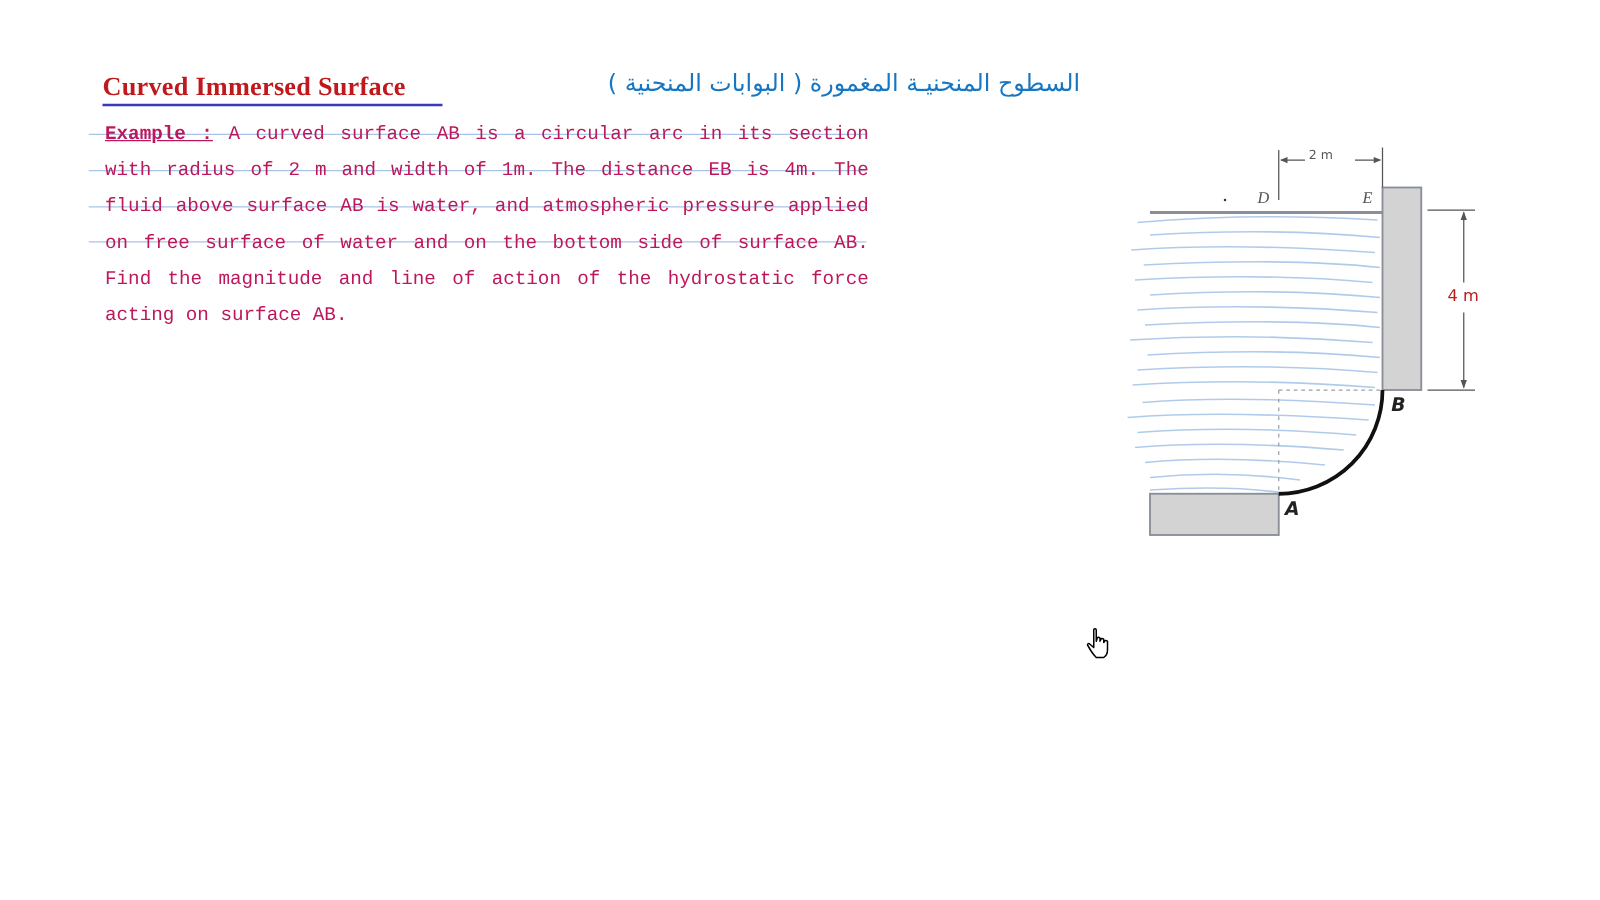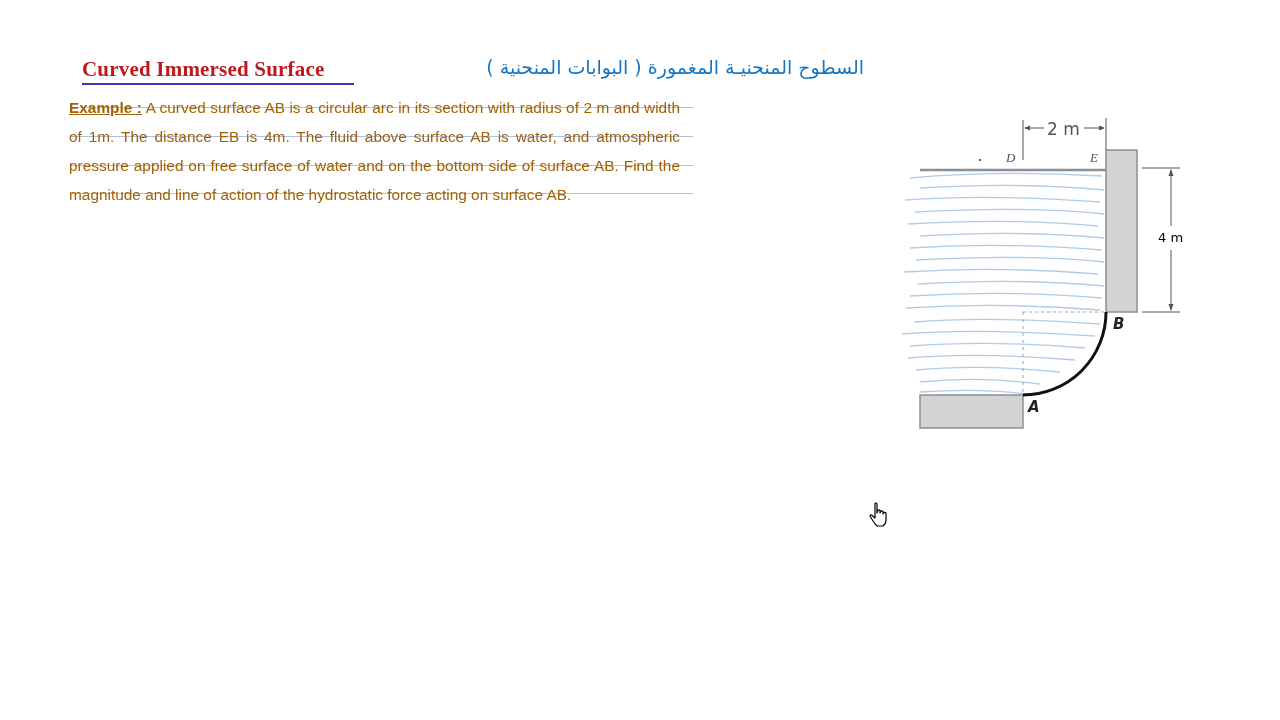--- a/index.html
+++ b/index.html
@@ -14,22 +14,22 @@
   }
   .title-en-underline {
     position: absolute; left: 82px; top: 83px; width: 272px; height: 2px; background: #3a3ab8;
   }
   .title-ar {
     position: absolute; left: 488px; top: 56px; width: 376px;
     font-family: "DejaVu Sans", sans-serif; font-size: 19px; color: #1676c2;
     direction: rtl; text-align: center; white-space: nowrap;
   }
   .example {
-    position: absolute; left: 69px; top: 93px; width: 611px;
-    font-family: Liberation Sans, sans-serif; font-size: 15.4px; color: #a16207;
+    position: absolute; left: 84px; top: 93px; width: 611px;
+    font-family: Liberation Mono, monospace; font-size: 15.4px; color: #be185d;
     line-height: 29px; text-align: justify; text-align-last: left;
   }
   .example .lbl { font-weight: bold; text-decoration: underline; }
   .rule {
     position: absolute; height: 1px; background: #a9c3e6;
   }
   .figure { position: absolute; left: 880px; top: 110px; width: 330px; height: 360px; }
   .cursor { position: absolute; left: 868px; top: 502px; width: 22px; height: 26px; }
 </style>
 </head>
@@ -97,21 +97,21 @@
     <line x1="291" y1="60" x2="291" y2="116" stroke="#555" stroke-width="1"></line>
     <line x1="291" y1="140" x2="291" y2="200" stroke="#555" stroke-width="1"></line>
     <polygon points="291,59 288.5,66 293.5,66" fill="#555"></polygon>
     <polygon points="291,201 288.5,194 293.5,194" fill="#555"></polygon>
     <circle cx="100" cy="50" r="1" fill="#333"></circle>
   </svg>
   <span style="position:absolute; left:126px; top:40px; font-family:'Liberation Serif',serif; font-style:italic; font-size:13px; color:#555;">D</span>
   <span style="position:absolute; left:210px; top:40px; font-family:'Liberation Serif',serif; font-style:italic; font-size:13px; color:#555;">E</span>
   <span style="position:absolute; left:233px; top:205px; font-family:'DejaVu Sans',sans-serif; font-style:italic; font-weight:bold; font-size:15px; color:#222;">B</span>
   <span style="position:absolute; left:148px; top:288px; font-family:'DejaVu Sans',sans-serif; font-style:italic; font-weight:bold; font-size:15px; color:#222;">A</span>
-  <span style="position:absolute; left:167px; top:9px; font-family:'DejaVu Sans',sans-serif; font-size:17px; color:#555;">2 m</span>
-  <span style="position:absolute; left:278px; top:120px; font-family:'DejaVu Sans',sans-serif; font-size:13px; color:#000000; background:#fff;">4 m</span>
+  <span style="position:absolute; left:167px; top:9px; font-family:'DejaVu Sans',sans-serif; font-size:10px; color:#555;">2 m</span>
+  <span style="position:absolute; left:278px; top:120px; font-family:'DejaVu Sans',sans-serif; font-size:13px; color:#b91c1c; background:#fff;">4 m</span>
 </div>
 
 <div class="cursor">
   <svg width="22" height="26" viewBox="0 0 22 26" xmlns="http://www.w3.org/2000/svg">
     <path d="M7 2 Q7 1 8 1 Q9 1 9 2 L9 11 L10 8 Q11 7.5 12 8.5 L12 11 L13 9 Q14 8.5 15 9.5 L15 12 L16 10.5 Q17 10 18 11 L18 18 Q18 22 15 24 L9 24 Q7 22 5 19 L2 14 Q2 12.5 3.5 13 L7 16 Z" fill="#fff" stroke="#000" stroke-width="1.2" stroke-linejoin="round"></path>
   </svg>
 </div>
 
 </body></html>

